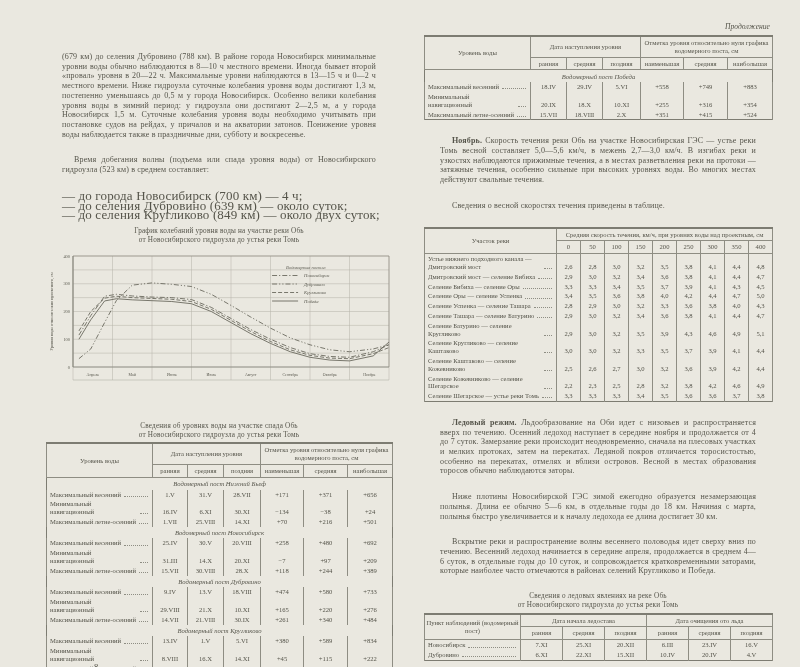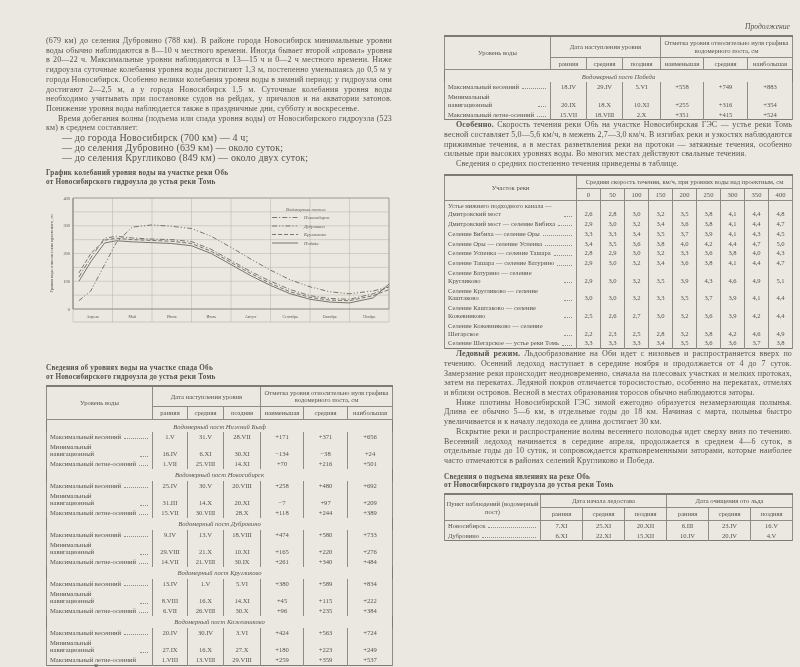--- a/index.html
+++ b/index.html
@@ -1,24 +1,24 @@
 <!DOCTYPE html>
 <html><head>
 <meta charset="utf-8">
 <style>
   html,body{margin:0;padding:0;background:#c9c8c2;}
   .sheet{position:relative;width:800px;height:667px;background:#eae8e0;outline:1px solid #a5a49c;
          overflow:hidden;font-family:"Liberation Serif","DejaVu Serif",serif;color:#55544a;}
   .col{position:absolute;}
   .col-left{left:46px;top:36px;width:346px;}
-  .col-right{left:444px;top:22px;width:348px;}
-  p.body{font-size:8px;line-height:9.7px;text-align:justify;margin:0;letter-spacing:0.15px;}
+  .col-right{left:424px;top:22px;width:348px;}
+  p.body{font-size:8px;line-height:9.7px;text-align:justify;margin:16px;letter-spacing:0.15px;}
   p.indent{text-indent:12px;}
-  .list{font-size:10px;line-height:9.8px;margin:0;padding-left:16px;letter-spacing:0.15px;}
-  .caption{font-weight:bold;font-size:7.2px;line-height:8.8px;text-align:left;margin:0;letter-spacing:0.2px;}
+  .list{font-size:13px;line-height:9.8px;margin:0;padding-left:16px;letter-spacing:0.15px;}
+  .caption{font-weight:normal;font-size:7.2px;line-height:8.8px;text-align:center;margin:0;letter-spacing:0.2px;}
   .continuation{font-style:italic;font-size:7.6px;text-align:right;margin:0 2px 4px 0;}
   .pagenum{position:absolute;left:48px;top:626px;font-size:8.5px;}
   table{border-collapse:collapse;width:100%;font-size:6.6px;line-height:7.8px;color:#55544a;
         border:1px solid #7d7c72;border-top:2px solid #7d7c72;table-layout:fixed;}
   thead th{border:1px solid #8e8d83;font-weight:normal;text-align:center;padding:2px 1px;vertical-align:middle;}
   tbody td{border-left:1px solid #8e8d83;border-right:1px solid #8e8d83;padding:1px 3px;vertical-align:bottom;}
   td.sect{border:none;text-align:center;font-style:italic;padding:2.5px 0 1.5px 0;}
   td.nm{text-align:left;}
   td.val{text-align:center;}
   .nmflex{display:flex;align-items:flex-end;}
@@ -426,22 +426,22 @@
             <td class="val">15.VII</td>
             <td class="val">18.VIII</td>
             <td class="val">2.X</td>
             <td class="val">+351</td>
             <td class="val">+415</td>
             <td class="val">+524</td>
           </tr>
         </tbody>
     </table>
 
-    <p class="body indent mt7"><b>Особенно.</b> <span>Скорость течения реки Обь на участке Новосибирская ГЭС — устье реки Томь весной составляет 5,0—5,6 км/ч, в межень 2,7—3,0 км/ч. В изгибах реки и узкостях наблюдаются прижимные течения, а в местах разветвления реки на протоки — затяжные течения, особенно сильные при высоких уровнях воды. Во многих местах действуют свальные течения.</span></p>
-    <p class="body indent">Сведения о средних постепенно течения приведены в таблице.</p>
+    <p class="body indent mt7"><b>Ноябрь.</b> <span>Скорость течения реки Обь на участке Новосибирская ГЭС — устье реки Томь весной составляет 5,0—5,6 км/ч, в межень 2,7—3,0 км/ч. В изгибах реки и узкостях наблюдаются прижимные течения, а в местах разветвления реки на протоки — затяжные течения, особенно сильные при высоких уровнях воды. Во многих местах действуют свальные течения.</span></p>
+    <p class="body indent">Сведения о весной скоростях течения приведены в таблице.</p>
 
     <table class="mt5">
       <colgroup>
           <col style="width:132px">
           <col span="9" style="width:24px">
         </colgroup>
       <thead>
         <tr>
           <th rowspan="2">Участок реки</th>
           <th colspan="9">Средняя скорость течения, км/ч, при уровнях воды над проектным, см</th>
@@ -646,21 +646,21 @@
             <td class="val">3,7</td>
             <td class="val">3,8</td>
           </tr>
         </tbody>
     </table>
 
     <p class="body indent mt7"><b>Ледовый режим.</b> <span>Льдообразование на Оби идет с низовьев и распространяется вверх по течению. Осенний ледоход наступает в середине ноября и продолжается от 4 до 7 суток. Замерзание реки происходит неодновременно, сначала на плесовых участках и мелких протоках, затем на перекатах. Ледяной покров отличается торосистостью, особенно на перекатах, отмелях и вблизи островов. Весной в местах образования торосов обычно наблюдаются заторы.</span></p>
     <p class="body indent">Ниже плотины Новосибирской ГЭС зимой ежегодно образуется незамерзающая полынья. Длина ее обычно 5—6 км, в отдельные годы до 18 км. Начиная с марта, полынья быстро увеличивается и к началу ледохода ее длина достигает 30 км.</p>
     <p class="body indent">Вскрытие реки и распространение волны весеннего половодья идет сверху вниз по течению. Весенний ледоход начинается в середине апреля, продолжается в среднем 4—6 суток, в отдельные годы до 10 суток, и сопровождается кратковременными заторами, которые наиболее часто отмечаются в районах селений Кругликово и Победа.</p>
 
-    <p class="caption mt7">Сведения о подъема явлениях на реке Обь</p>
+    <p class="caption mt7">Сведения о ледовых явлениях на реке Обь</p>
     <p class="caption">от Новосибирского гидроузла до устья реки Томь</p>
 
     <table class="mt3">
       <colgroup>
           <col style="width:96px">
           <col span="6" style="width:42px">
         </colgroup>
       <thead>
         <tr>
           <th rowspan="2">Пункт наблюдений (водомерный пост)</th>

